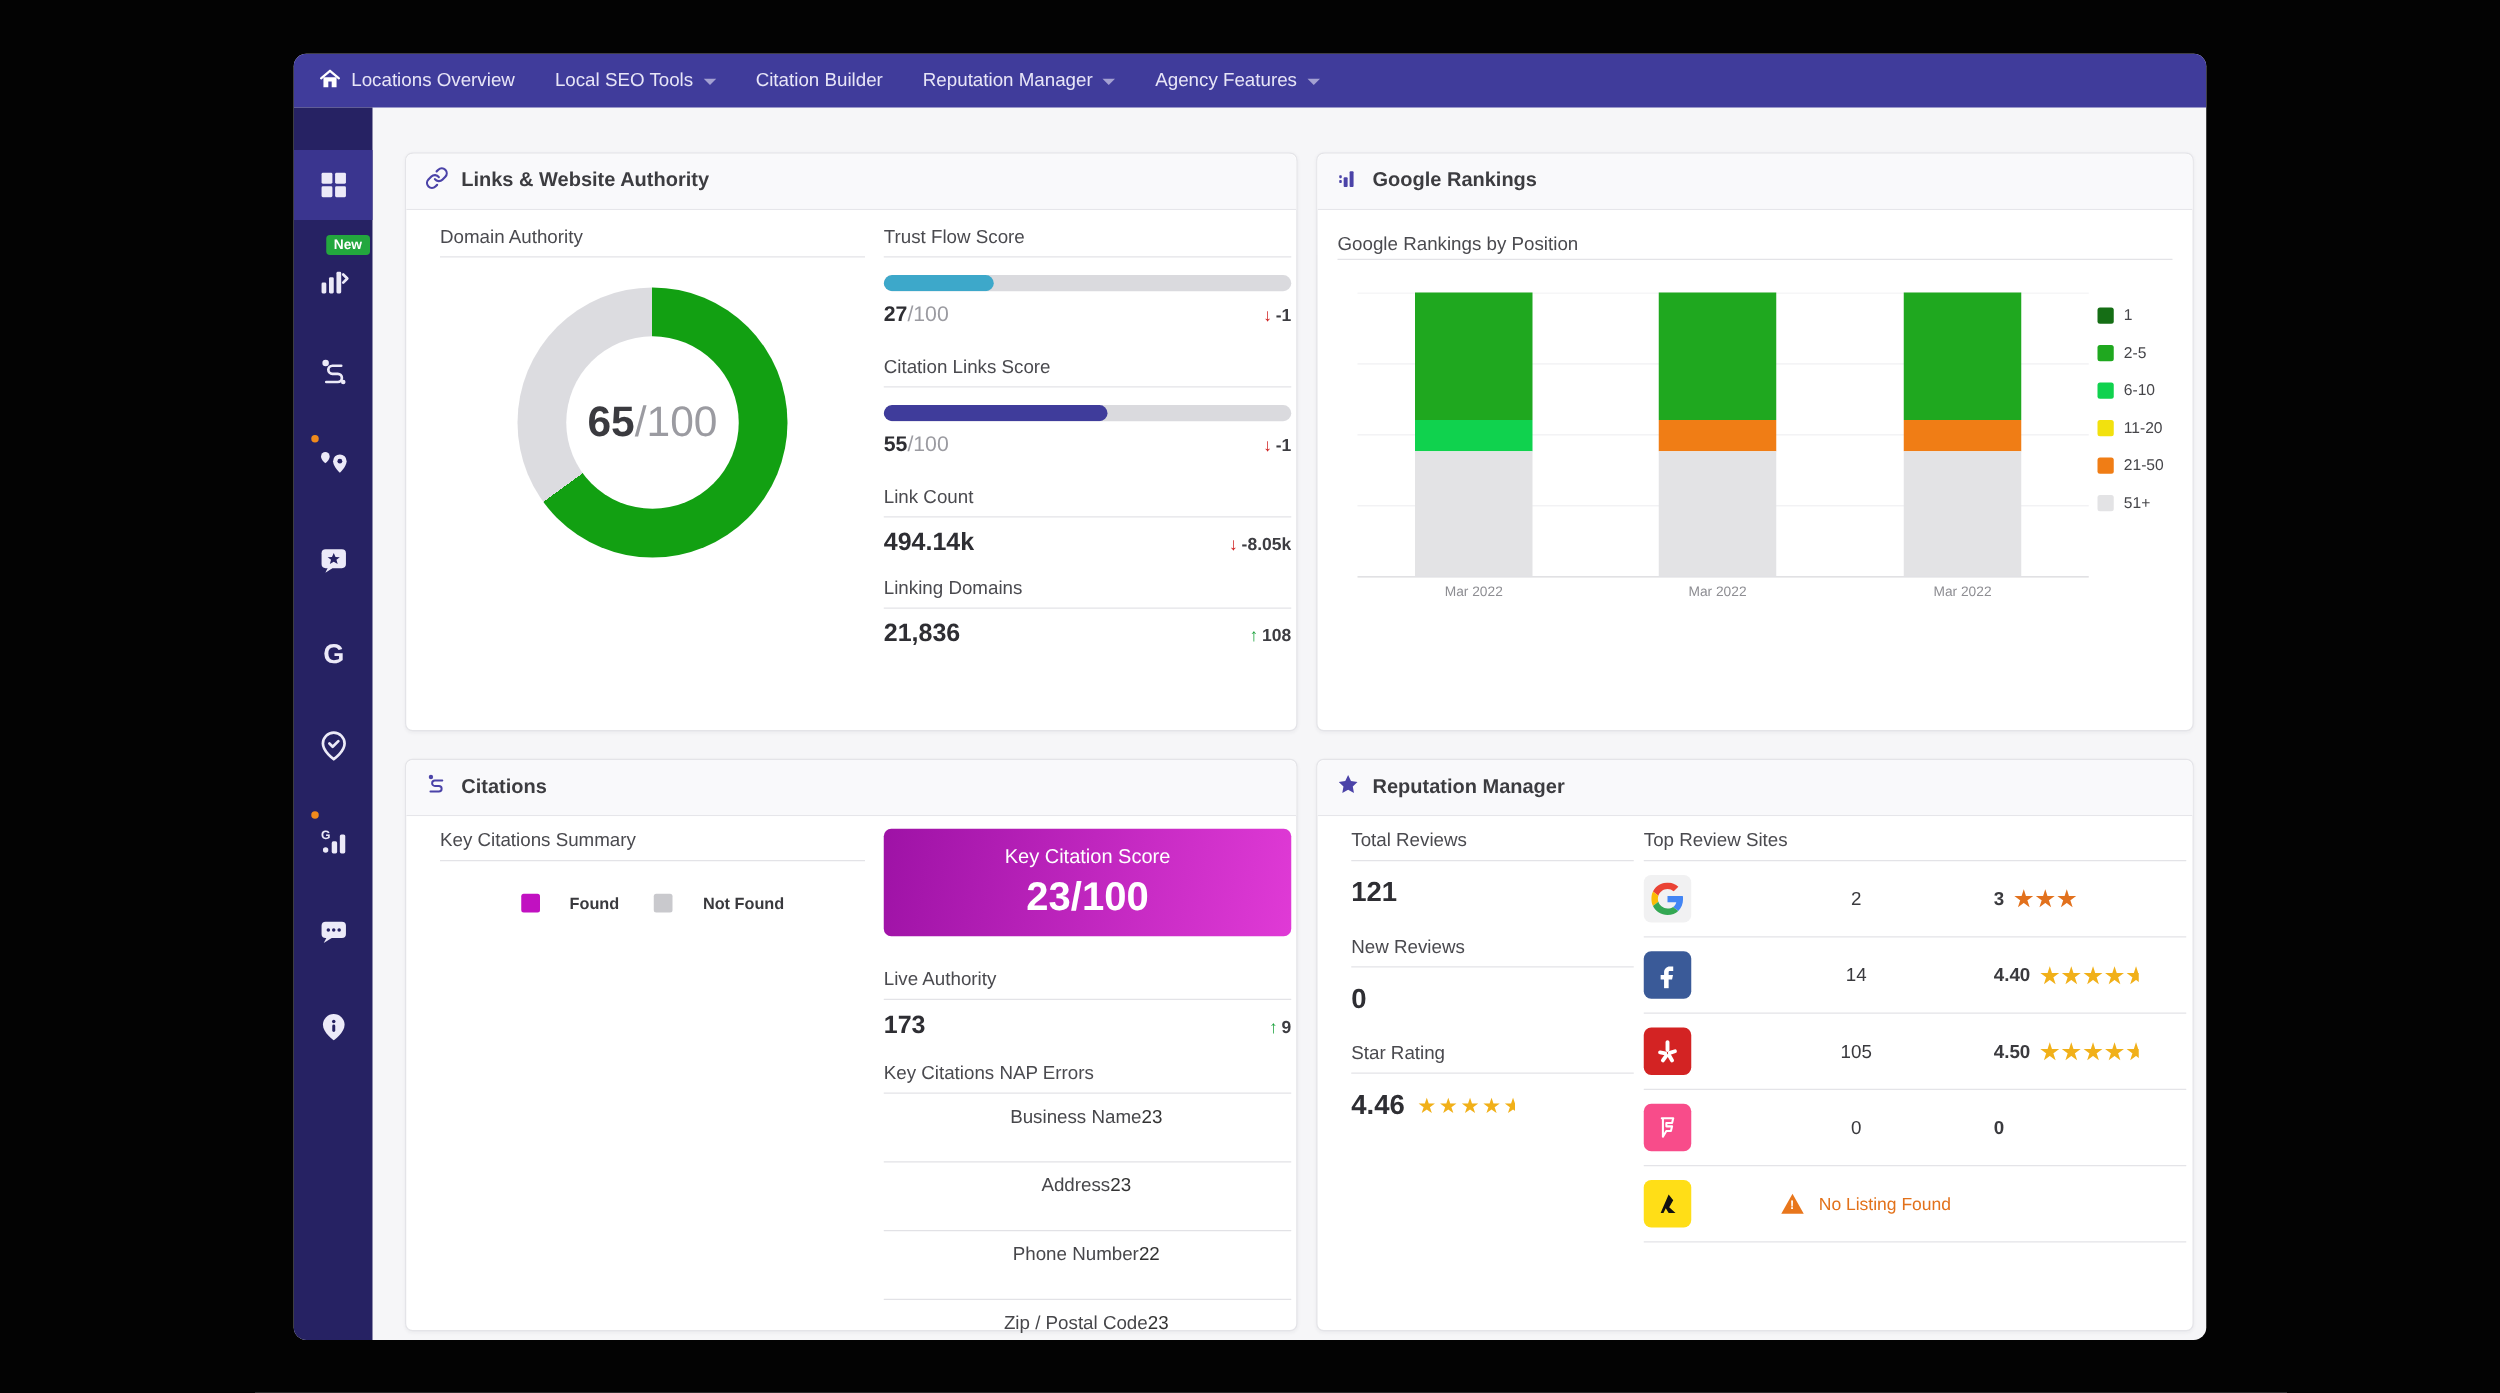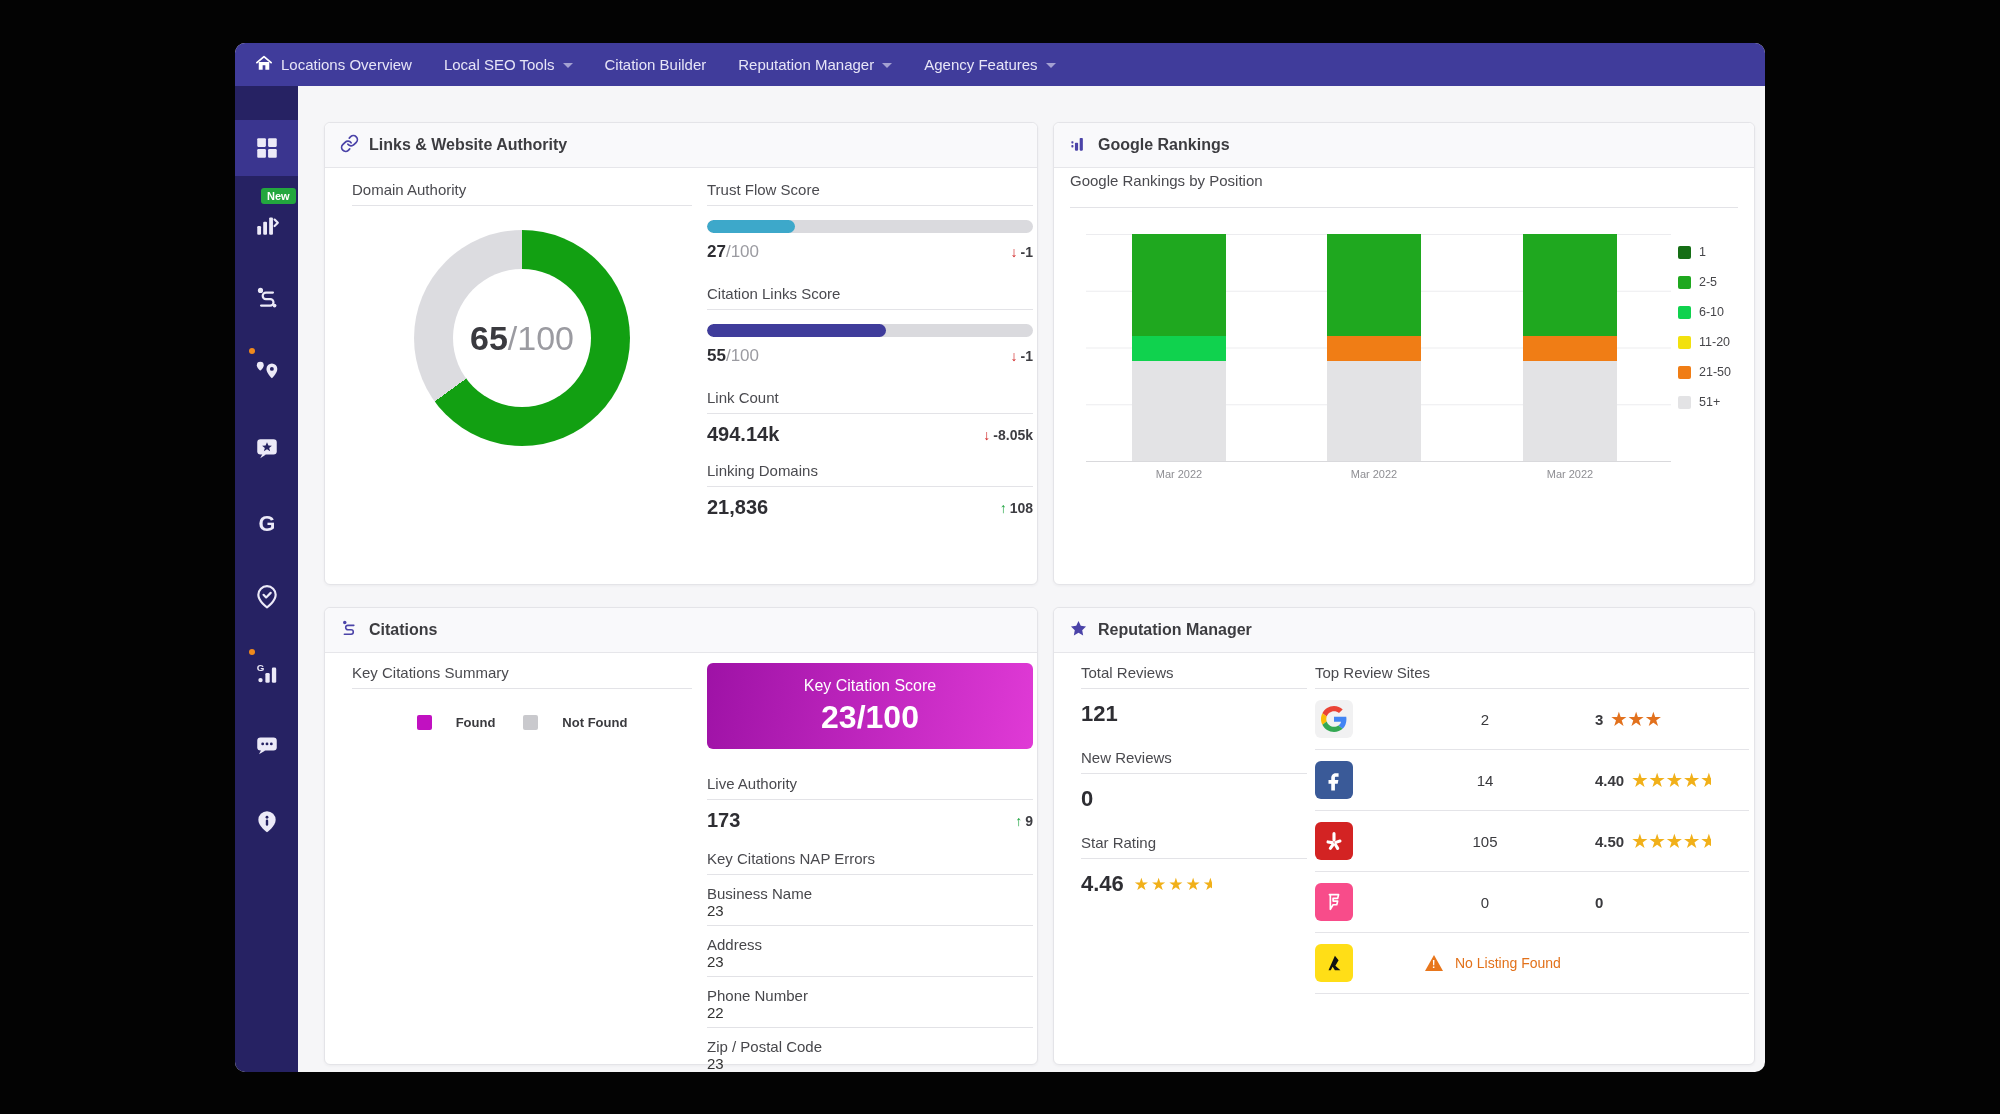--- a/index.html
+++ b/index.html
@@ -49,39 +49,39 @@
   .bar-track{height:13px;background:#dadade;border-radius:7px;margin-top:14px;overflow:hidden;}
   .bar-fill{height:100%;border-radius:7px;}
   .val-row{display:flex;justify-content:space-between;align-items:center;margin-top:9px;}
   .val{font-size:17px;font-weight:bold;color:#2e2e33;}
   .val .max{color:#9b9ba1;font-weight:normal;}
   .big-val{font-size:20px;}
   .delta{font-size:14px;color:#3d3d42;display:flex;align-items:center;gap:3px;font-weight:bold;}
   .arr-down{color:#d02424;font-weight:bold;}
   .arr-up{color:#1aa23c;font-weight:bold;}
   
-  .chart-sub{position:absolute;left:16px;top:49px;font-size:15px;color:#4a4a4f;}
+  .chart-sub{position:absolute;left:16px;top:64px;font-size:15px;color:#4a4a4f;}
   .chart-rule{position:absolute;left:16px;right:16px;top:84px;border-top:1px solid #e3e3e7;}
   .plot{position:absolute;left:32px;top:111px;width:585px;height:227px;
         background-image:linear-gradient(#ececef 1px,transparent 1px);
         background-size:100% 56.75px;border-bottom:1px solid #d9d9dc;}
   .vbar{position:absolute;bottom:0;width:94px;height:227px;display:flex;flex-direction:column;}
   .vbar div{width:100%;}
   .cat-label{position:absolute;top:345px;width:94px;text-align:center;font-size:11px;color:#8e8e93;}
   .legend{position:absolute;left:624px;top:122px;}
   .lg-item{display:flex;align-items:center;gap:8px;margin-bottom:16px;font-size:12.5px;color:#46464a;}
   .lg-sw{width:13px;height:13px;border-radius:2px;}
   
   .score-box{height:86px;border-radius:6px;background:linear-gradient(100deg,#9e12a6,#e03ad6);
              color:#fff;display:flex;flex-direction:column;align-items:center;justify-content:center;
              gap:4px;margin-bottom:26px;}
   .score-label{font-size:16px;}
   .score-val{font-size:32px;font-weight:bold;}
-  .nap-row{display:flex;justify-content:flex-start;padding:10px 2px 6px 0;
-           border-bottom:1px solid #e2e2e6;font-size:15px;color:#47474b;flex-direction:column;}
+  .nap-row{display:flex;justify-content:center;padding:10px 2px 27px 0;
+           border-bottom:1px solid #e2e2e6;font-size:15px;color:#47474b;}
   .nap-row .nv{color:#333;}
   
   .rep-metric{margin-bottom:22px;}
   .rep-val{font-size:22px;font-weight:bold;color:#2e2e33;margin-top:12px;}
   .rating-row{display:flex;align-items:center;gap:10px;margin-top:12px;}
   .stars{letter-spacing:2px;font-size:17px;line-height:1;}
   .stars .half{display:inline-block;width:0.55em;overflow:hidden;vertical-align:bottom;}
   .rs-row{display:grid;grid-template-columns:60px 220px auto;align-items:center;height:60px;
           border-bottom:1px solid #e4e4e8;}
   .rs-count{text-align:center;font-size:15px;color:#3a3a3e;}

